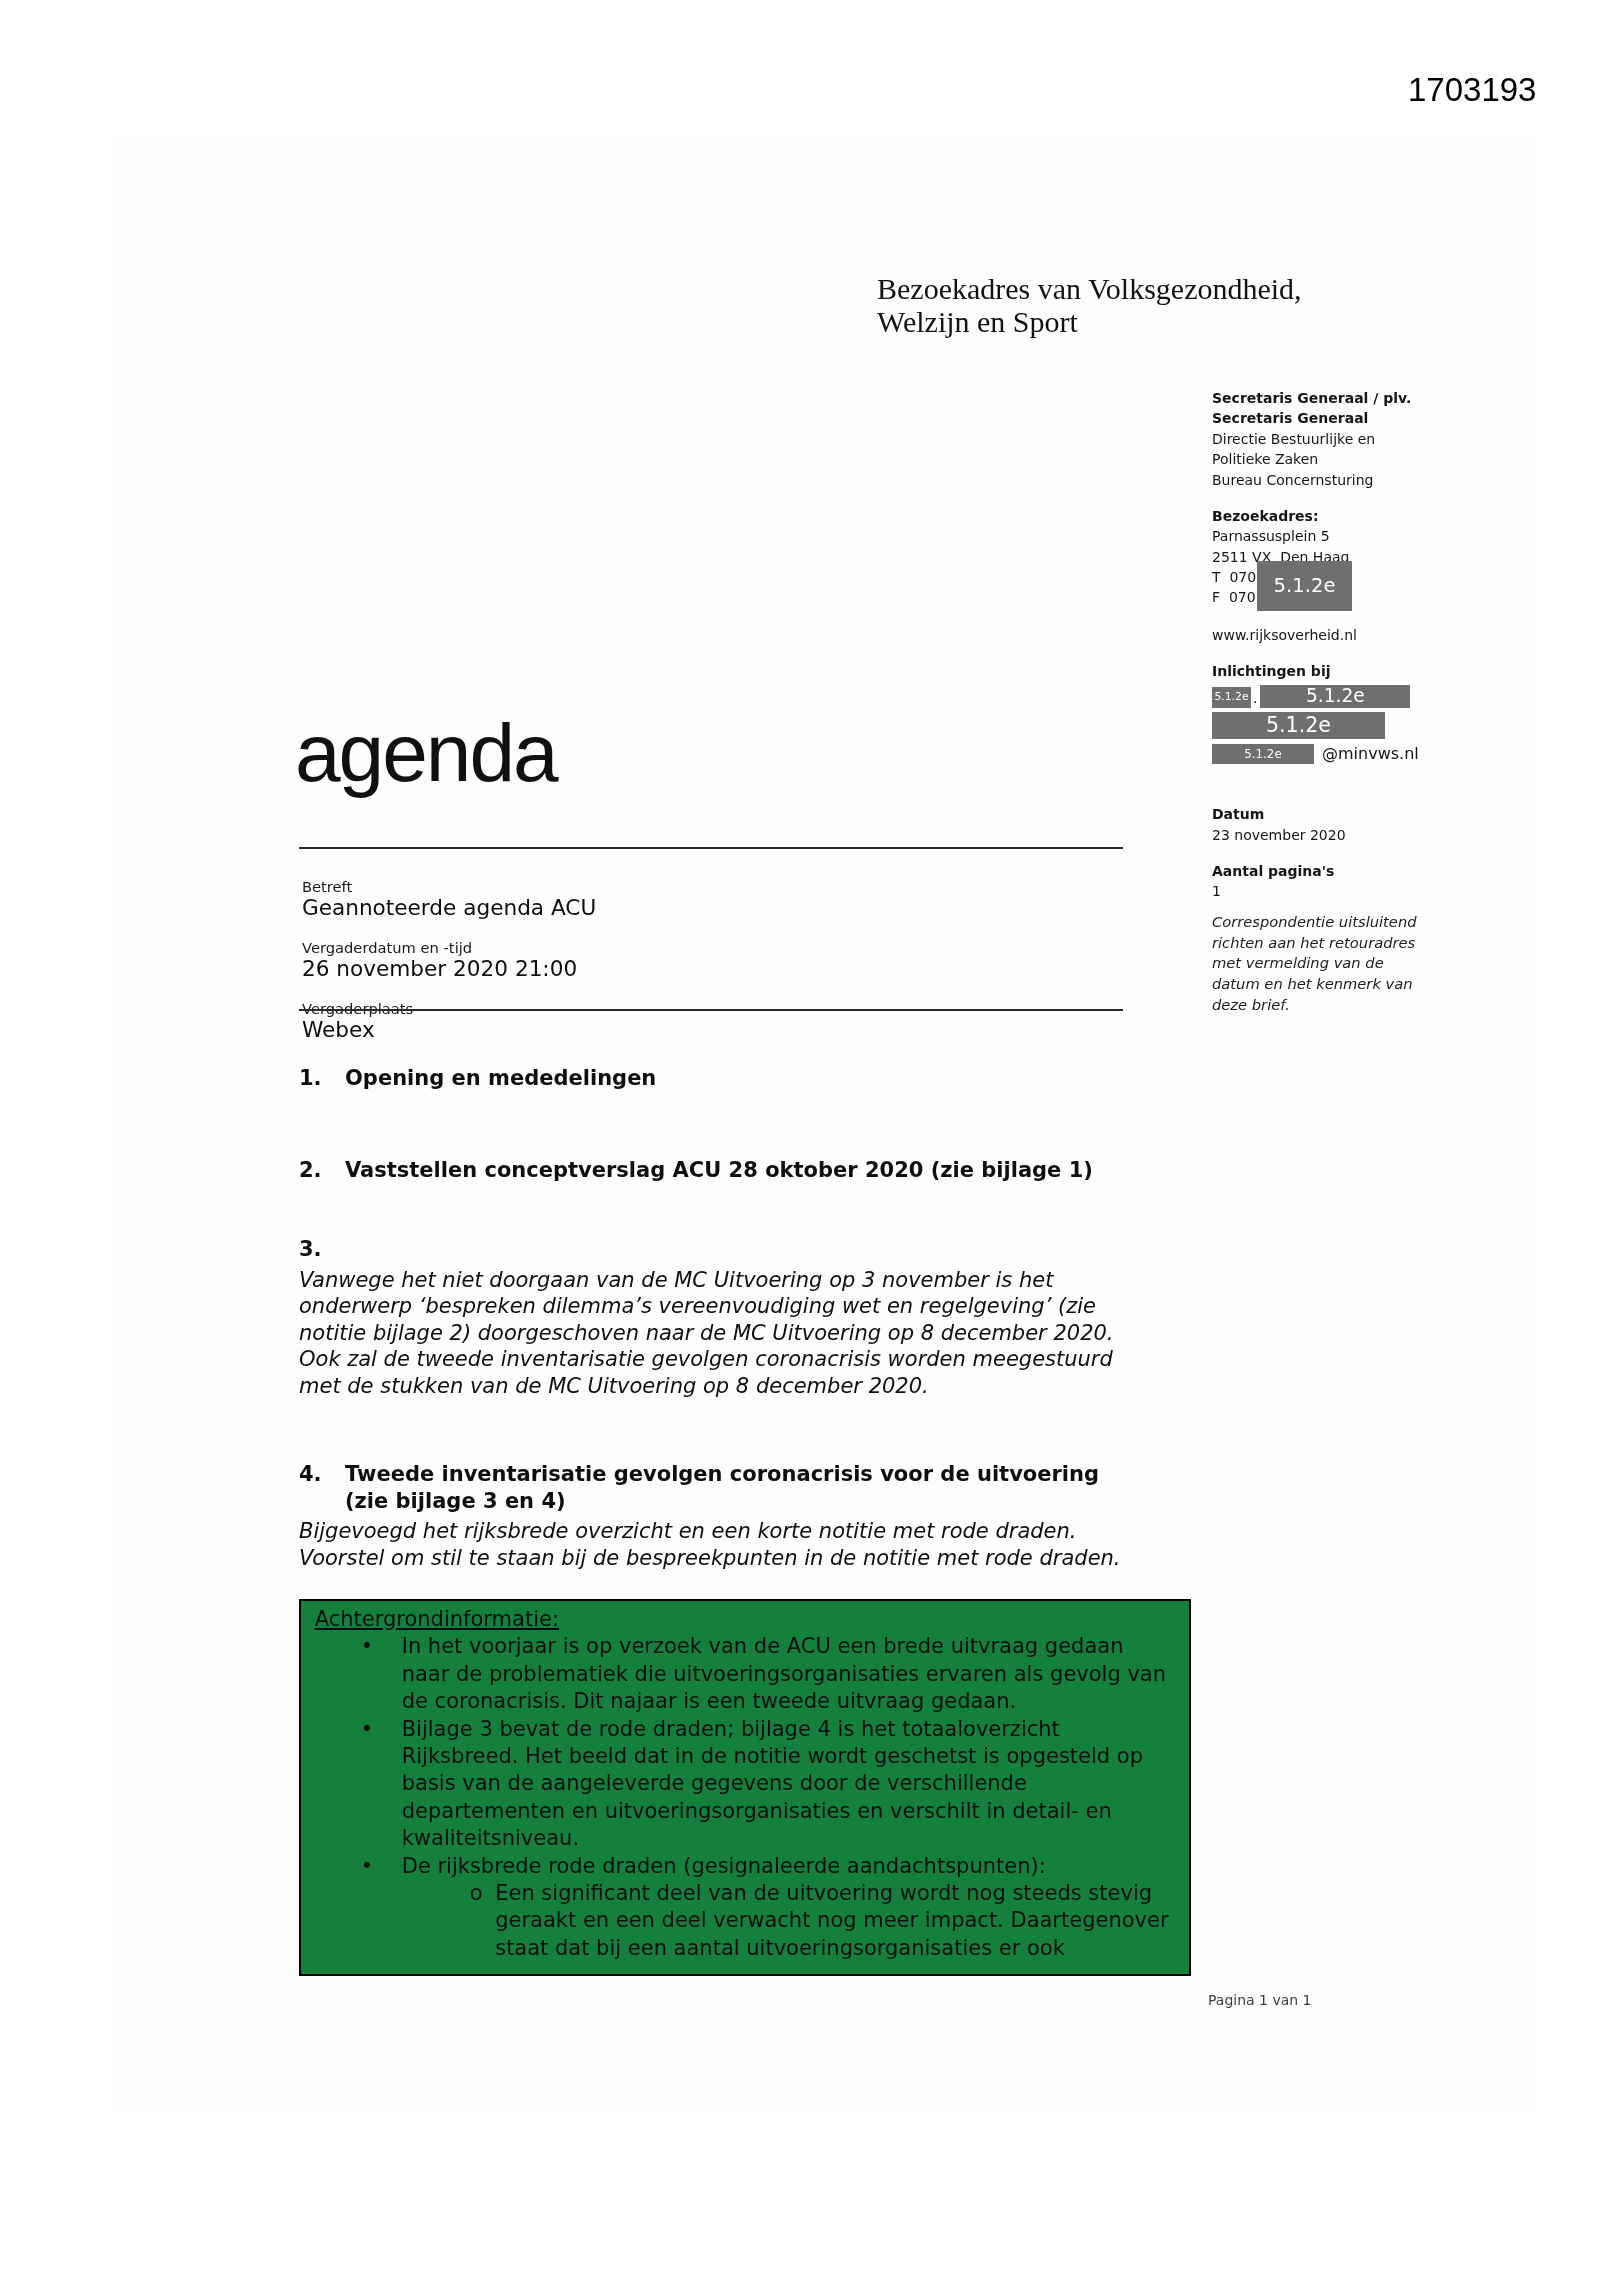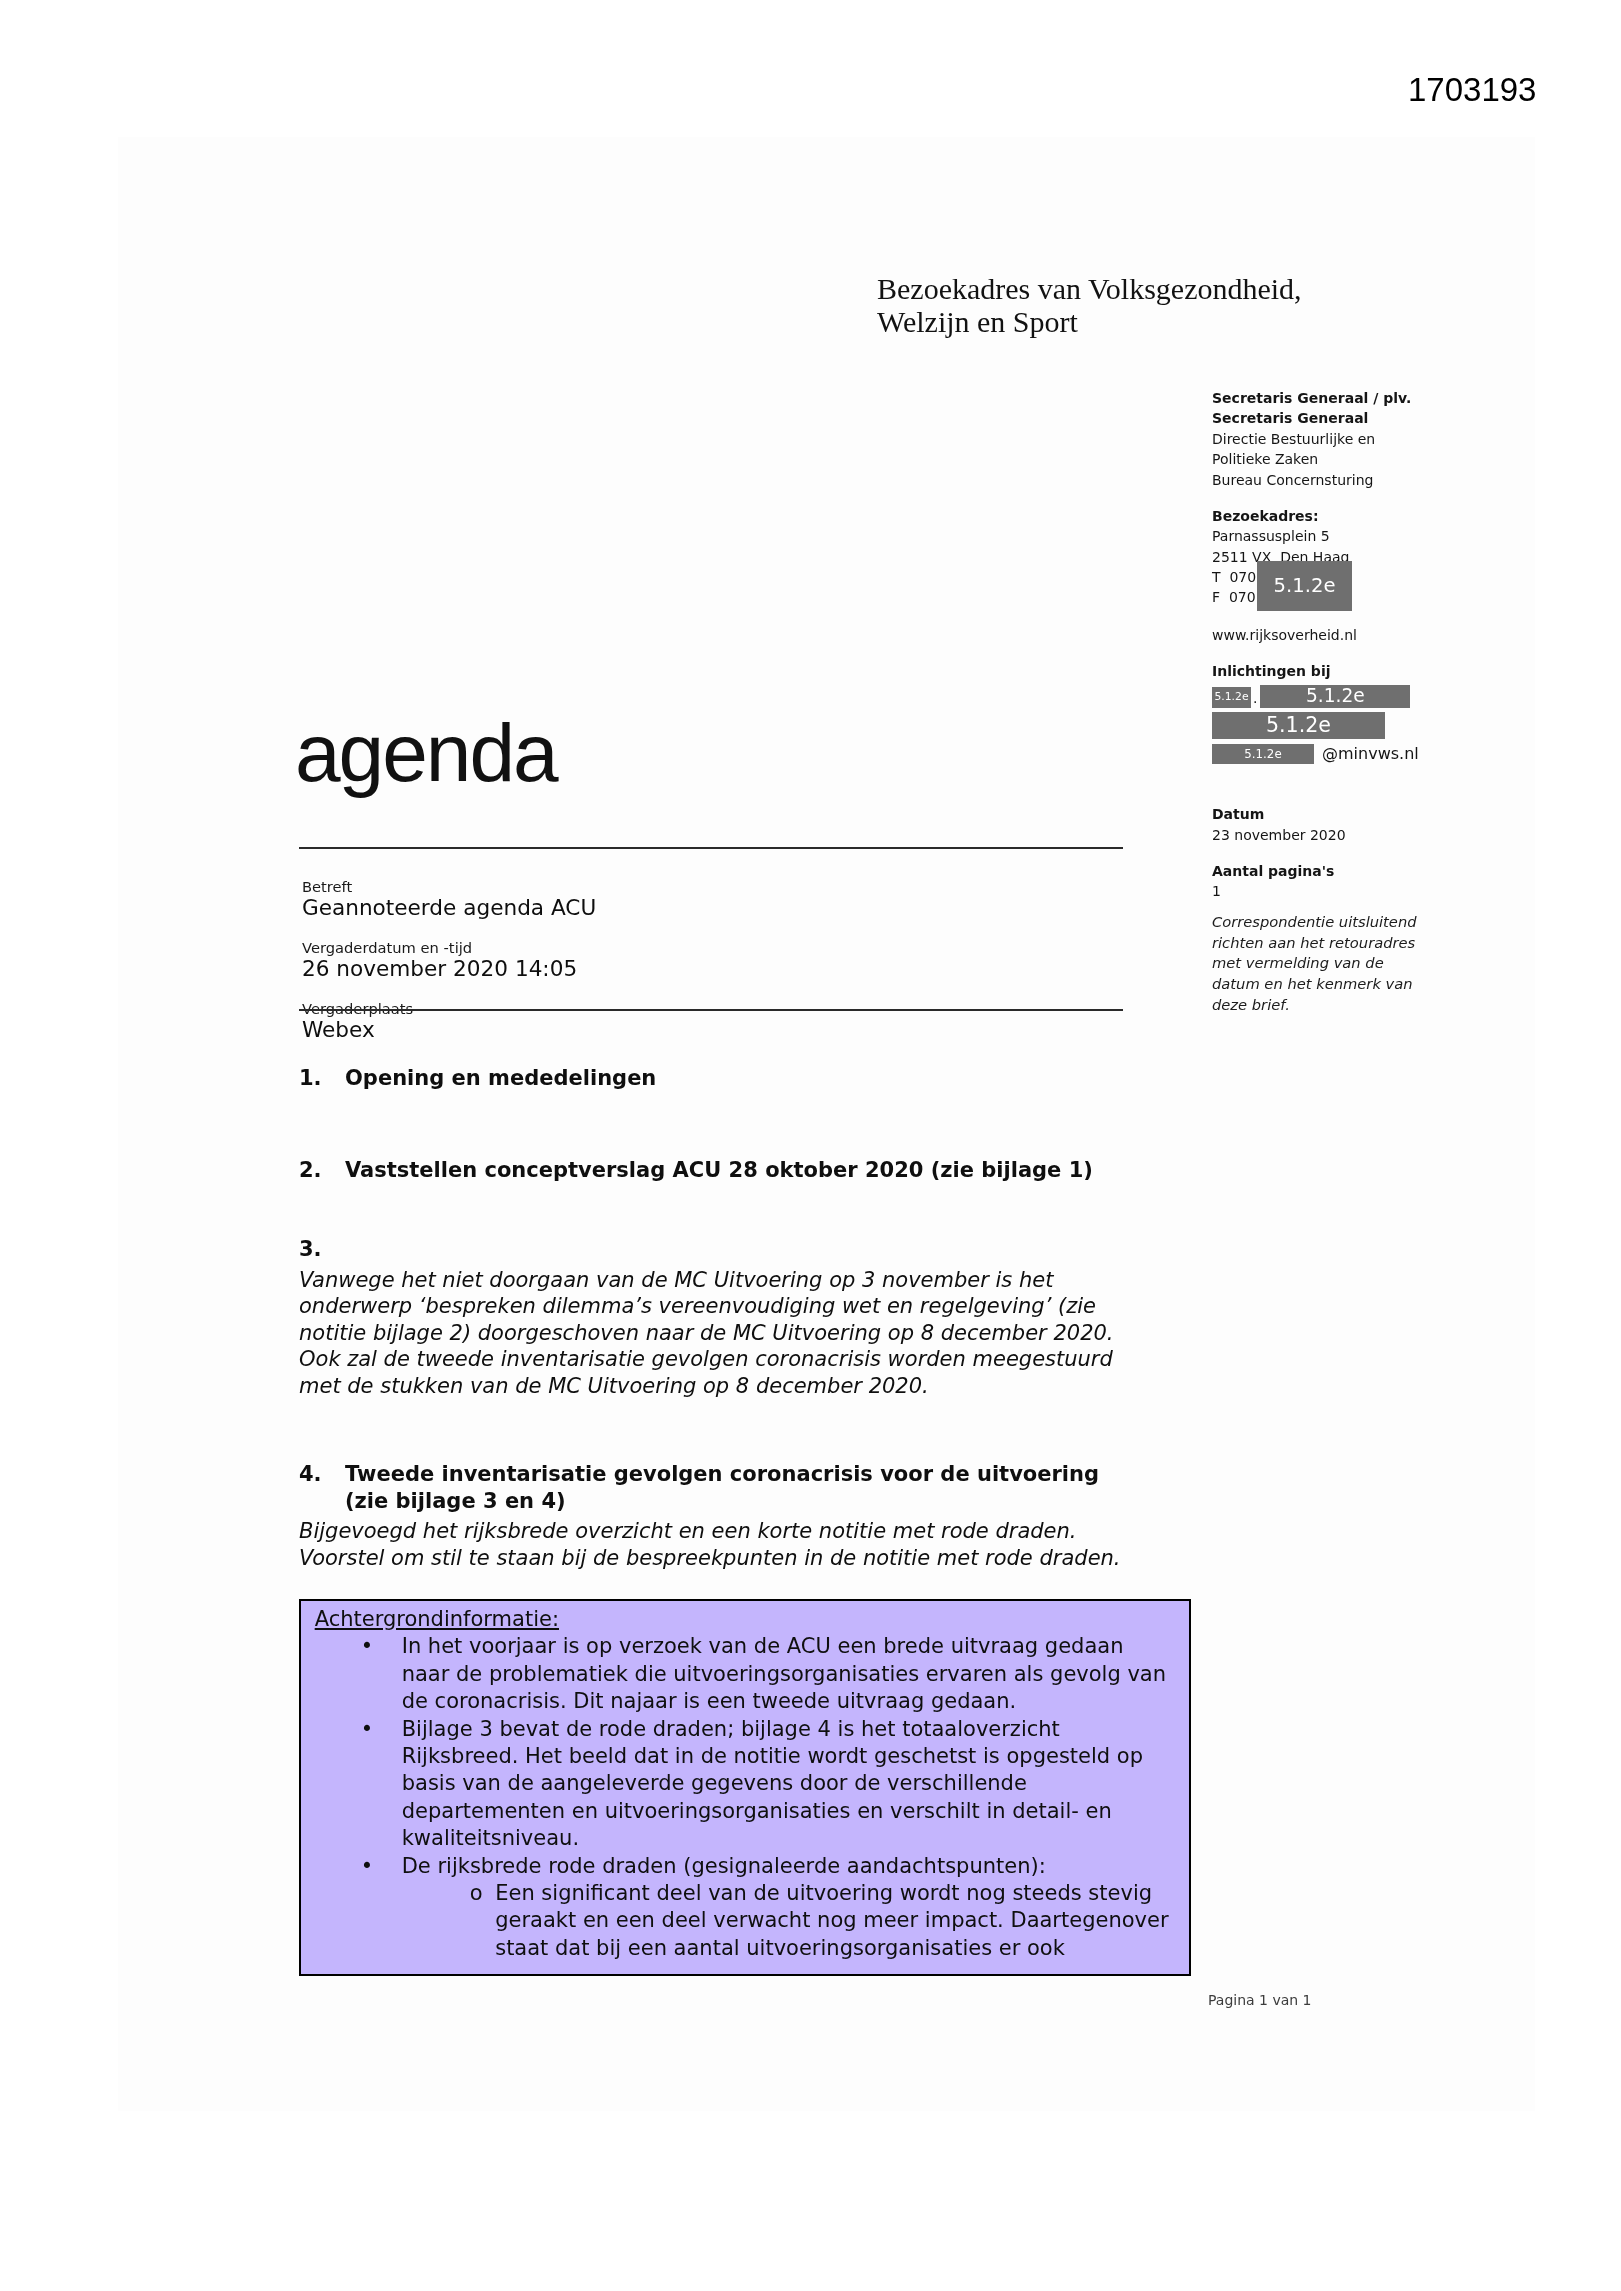--- a/index.html
+++ b/index.html
@@ -52,21 +52,21 @@
 
   .main-col { position:absolute; left:299px; top:1065px; width:828px;
     font-size:21px; line-height:26.5px; color:#0f0f0f; }
   .item-head { display:flex; font-weight:bold; }
   .item-num { width:46px; flex-shrink:0; }
   .mt-item2 { margin-top:65px; }
   .mt-item3 { margin-top:53px; }
   .mt-item4 { margin-top:62px; }
   .item-body { font-style:italic; margin-top:4px; }
 
-  .info-box { margin-top:28px; width:892px; background:#c4b5fd;
+  .info-box { margin-top:28px; width:892px; background:#15803d;
     border:2px solid #000; padding:4.9px 15.7px 11.8px 13.7px; line-height:27.4px; }
   .info-heading { text-decoration:underline; }
   .bullet-row { display:flex; }
   .b1 { padding-left:46px; }
   .b1 .marker { width:41px; flex-shrink:0; }
   .b2 { padding-left:155px; }
   .b2 .marker { width:25.5px; flex-shrink:0; }
 
   .page-footer { position:absolute; left:1208px; top:1992px; font-size:14px; color:#3c3c3c; }
 </style>
@@ -129,21 +129,21 @@
 
   <div class="hrule rule-1"></div>
 
   <div class="meta-table">
     <div class="meta-row">
       <div class="meta-label">Betreft</div>
       <div class="meta-value">Geannoteerde agenda ACU</div>
     </div>
     <div class="meta-row">
       <div class="meta-label">Vergaderdatum en -tijd</div>
-      <div class="meta-value">26 november 2020 14:05</div>
+      <div class="meta-value">26 november 2020 21:00</div>
     </div>
     <div class="meta-row">
       <div class="meta-label">Vergaderplaats</div>
       <div class="meta-value">Webex</div>
     </div>
   </div>
 
   <div class="hrule rule-2"></div>
 
   <div class="main-col">

